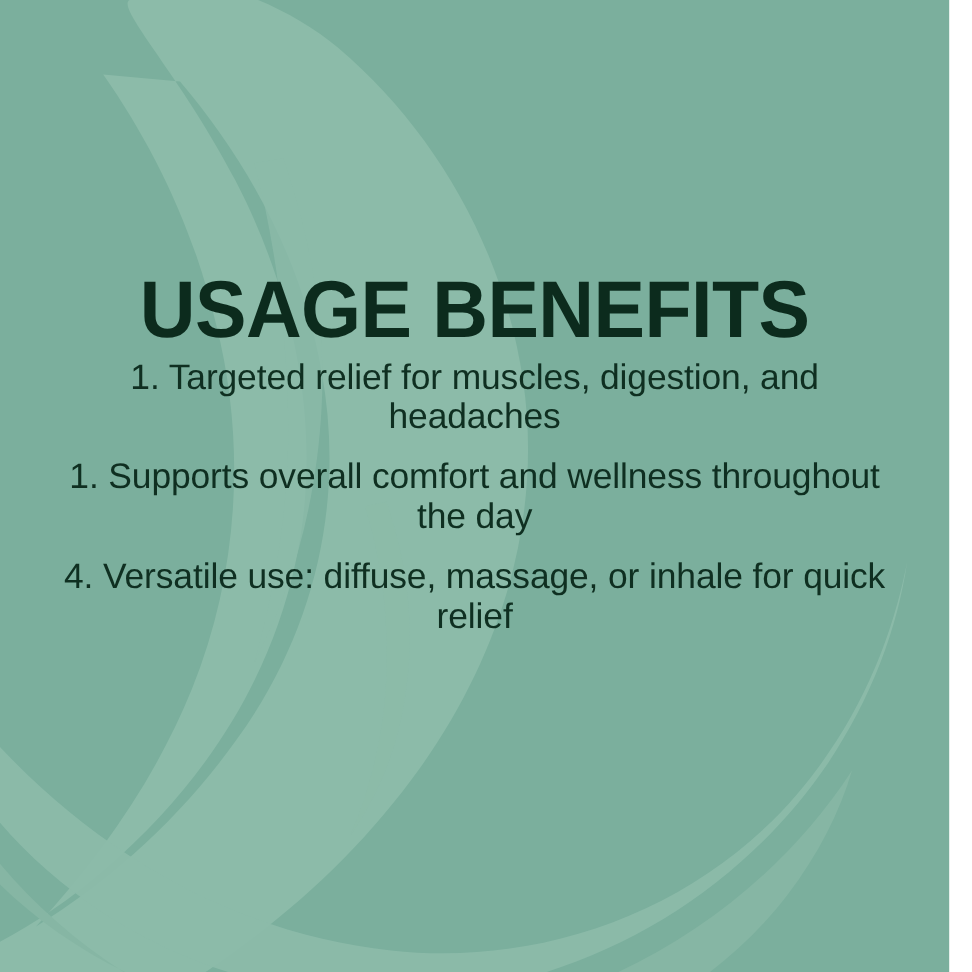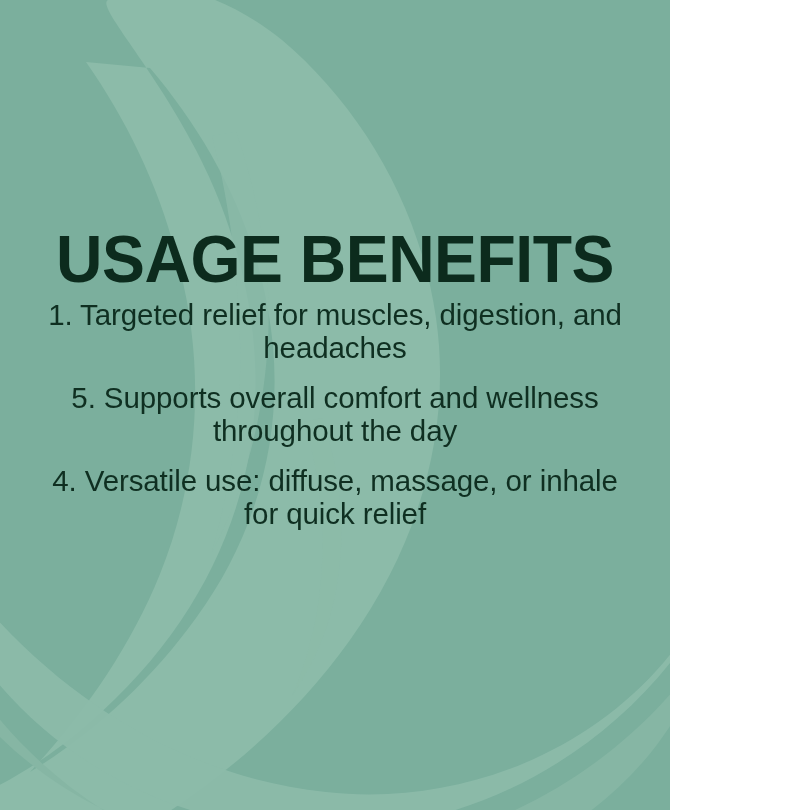--- a/index.html
+++ b/index.html
@@ -8,21 +8,21 @@
   }
   body {
     width: 810px;
     height: 810px;
     overflow: hidden;
     font-family: "Liberation Sans", sans-serif;
   }
 
   #poster {
     position: relative;
-    width: 670px;
+    width: 791px;
     height: 810px;
     background: #7BAF9D;
     overflow: hidden;
   }
 
   #bg-decoration {
     position: absolute;
     inset: 0;
     width: 810px;
     height: 810px;
@@ -137,18 +137,18 @@
              C 324 514, 318 466, 304 422
              Z"></path>
   </svg>
 
   <div id="content">
 
     <h1 id="title">USAGE BENEFITS</h1>
 
     <ul id="benefits-list">
       <li class="benefit-item">1. Targeted relief for muscles, digestion, and headaches</li>
-      <li class="benefit-item">5. Supports overall comfort and wellness throughout the day</li>
+      <li class="benefit-item">1. Supports overall comfort and wellness throughout the day</li>
       <li class="benefit-item">4. Versatile use: diffuse, massage, or inhale for quick relief</li>
     </ul>
 
   </div>
 </div>
 
 </body></html>

